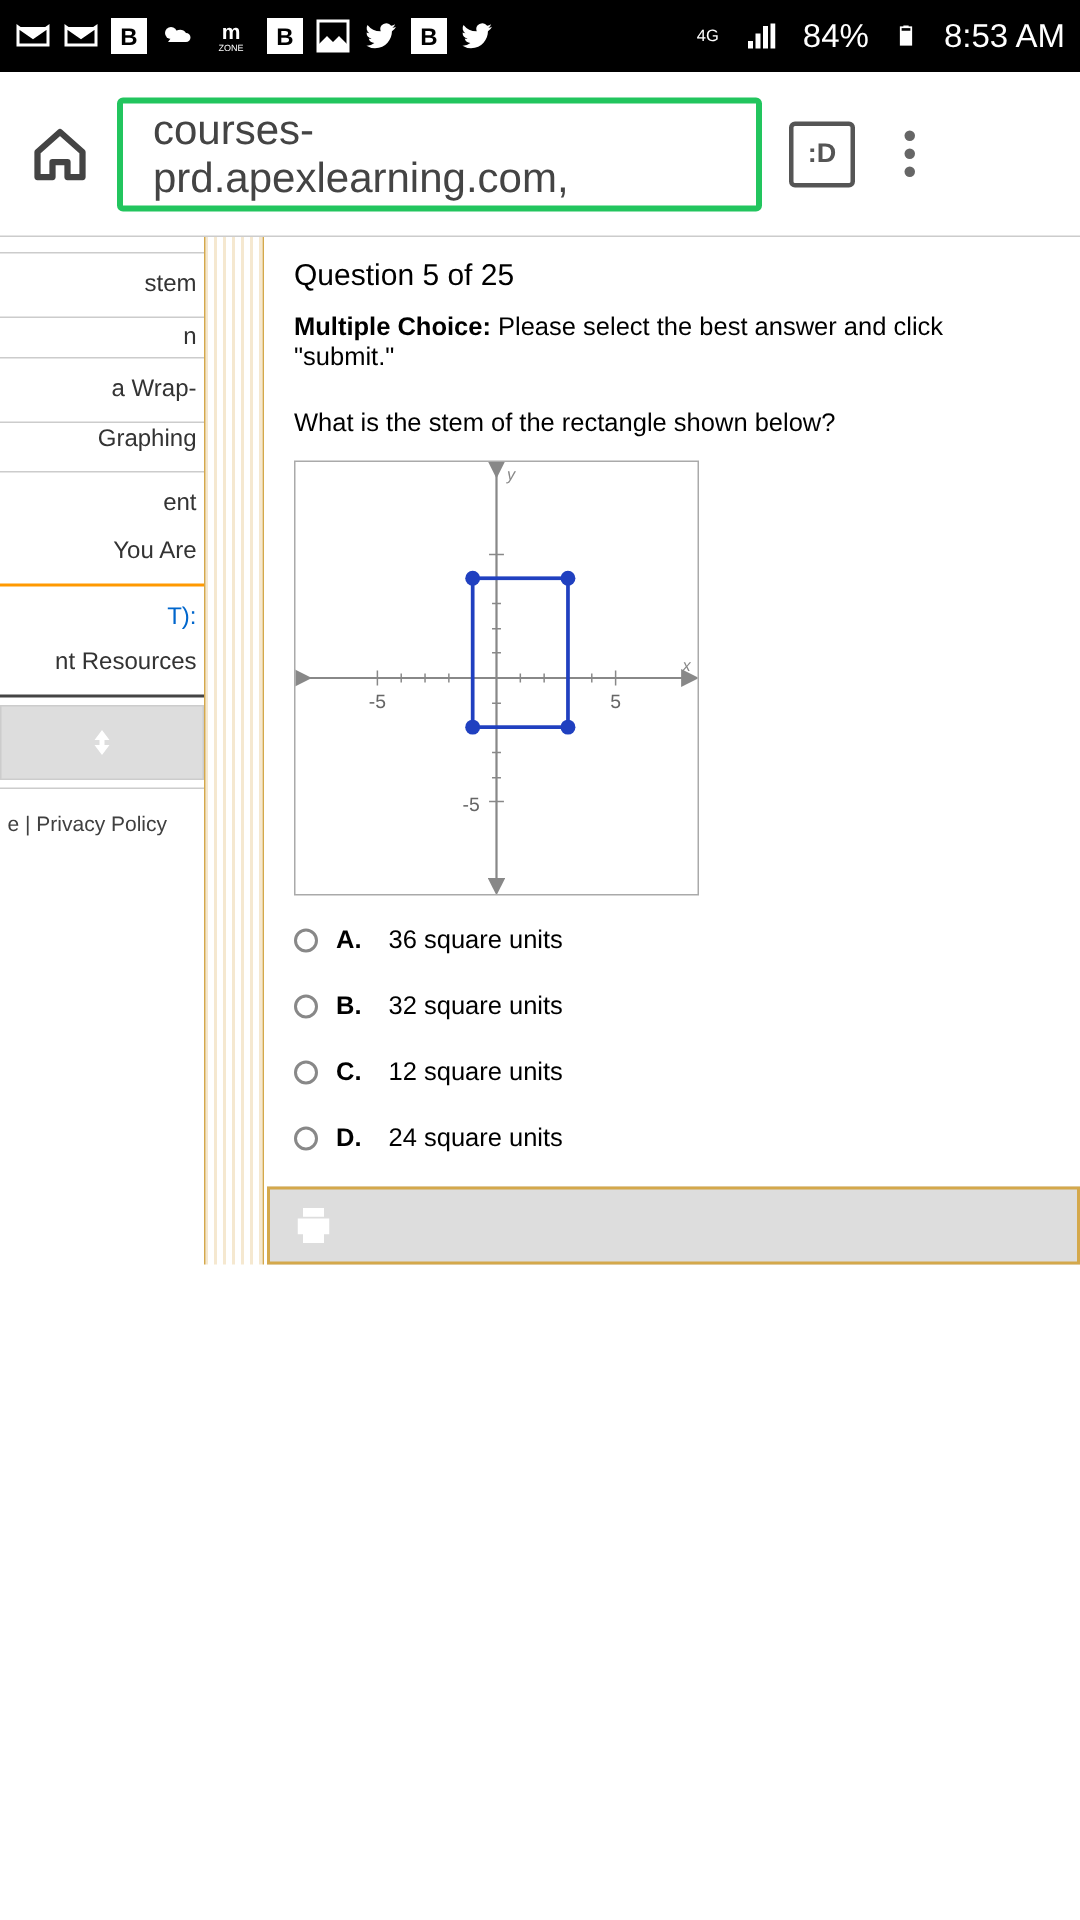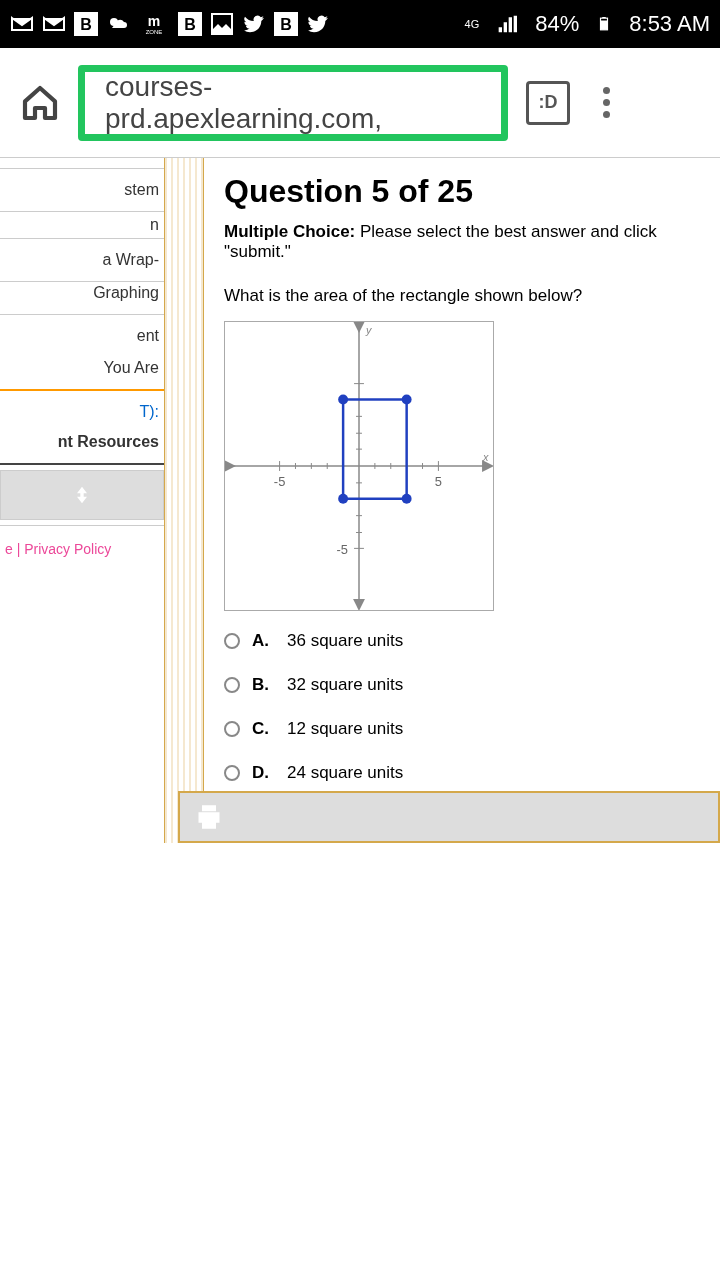--- a/index.html
+++ b/index.html
@@ -3,35 +3,35 @@
 <meta charset="utf-8">
 <style>
 *{margin:0;padding:0;box-sizing:border-box;font-family:Arial,sans-serif}
 body{background:#fff;width:720px;height:1280px;overflow:hidden}
 .status-bar{background:#000;color:#fff;height:48px;display:flex;align-items:center;padding:0 10px;justify-content:space-between}
 .status-left{display:flex;gap:8px;align-items:center}
 .status-right{display:flex;gap:18px;align-items:center;font-size:22px}
 .si{width:24px;height:24px;fill:#fff}
 .browser-bar{background:#fff;height:110px;display:flex;align-items:center;padding:0 20px;gap:18px;border-bottom:1px solid #ccc}
 .home-icon{width:40px;height:40px}
-.url-box{flex:1;border:7px solid #22c55e;border-radius:4px;height:76px;display:flex;align-items:center;padding:0 20px;font-family:'Comic Sans MS',cursive;font-size:28px;color:#444;max-width:430px}
+.url-box{flex:1;border:4px solid #22c55e;border-radius:4px;height:76px;display:flex;align-items:center;padding:0 20px;font-family:'Comic Sans MS',cursive;font-size:28px;color:#444;max-width:430px}
 .tab-icon{width:44px;height:44px;border:3px solid #555;border-radius:4px;display:flex;align-items:center;justify-content:center;font-weight:bold;font-size:18px;color:#555}
 .dots{display:flex;flex-direction:column;gap:5px;padding:0 15px}
 .dot{width:7px;height:7px;border-radius:50%;background:#666}
 .content{display:flex;height:685px;position:relative}
-.sidebar{width:164px;overflow:hidden;font-size:16px;color:#333;position:relative}
+.sidebar{width:136px;overflow:hidden;font-size:16px;color:#333;position:relative}
 .sidebar-item{padding:12px 5px;border-bottom:1px solid #ccc;white-space:nowrap;text-align:right;direction:ltr}
 .sidebar-item.active{color:#0066cc;border-bottom:2px solid #f90}
 .sidebar-item.ylink{border-bottom:2px solid #f90}
-.sidebar-item.header{font-weight:bold}
+.sidebar-item.header{font-weight:normal}
 .tree-btn{background:#ddd;height:50px;display:flex;align-items:center;justify-content:center;margin-top:5px;border:1px solid #ccc}
-.footer-links{font-size:14px;color:#ec4899;padding:15px 5px;border-top:1px solid #ccc;margin-top:5px}
+.footer-links{font-size:14px;color:#404040;padding:15px 5px;border-top:1px solid #ccc;margin-top:5px}
 .divider{width:40px;background:repeating-linear-gradient(90deg,#f5e8d0 0,#f5e8d0 2px,#fff 2px,#fff 6px);border-left:1px solid #d4a84b;border-right:1px solid #d4a84b;flex-shrink:0}
 .main{flex:1;padding:15px 20px;position:relative}
-.q-title{font-size:32px;font-weight:bold;margin-bottom:12px}
+.q-title{font-size:20px;font-weight:normal;margin-bottom:12px}
 .mc-line{font-size:17px;margin-bottom:24px}
 .mc-line b{font-weight:bold}
 .q-text{font-size:17px;margin-bottom:15px}
 .graph{width:270px;height:290px;border:1px solid #aaa;position:relative;background:#fff;margin-bottom:20px}
 .choices{display:flex;flex-direction:column;gap:24px}
 .choice{display:flex;align-items:center;gap:12px;font-size:17px}
 .radio{width:16px;height:16px;border:2px solid #888;border-radius:50%;flex-shrink:0}
 .choice b{font-weight:bold;margin-right:6px}
 .bottom-bar{position:absolute;bottom:0;left:178px;right:0;height:52px;background:#ddd;border:2px solid #d4a84b;display:flex;align-items:center;padding:0 15px}
 .print-icon{width:28px;height:28px;fill:#fff}
@@ -130,21 +130,21 @@
         </svg>
     </div>
     <div class="footer-links"><span>e  |  Privacy Policy</span></div>
   </div>
 
   <div class="divider"></div>
 
   <div class="main">
     <div class="q-title">Question 5 of 25</div>
     <div class="mc-line"><b>Multiple Choice:</b><span> Please select the best answer and click "submit."</span></div>
-    <div class="q-text">What is the area of the rectangle shown below?</div>
+    <div class="q-text">What is the stem of the rectangle shown below?</div>
 
     <div class="graph">
       <svg class="graph-svg" viewBox="0 0 270 290">
         <defs>
             <marker id="arr" markerWidth="8" markerHeight="8" refX="4" refY="4" orient="auto">
               <path d="M0 0L8 4L0 8z" fill="#888"></path>
             </marker>
           </defs>
         <line x1="5" y1="145" x2="265" y2="145" stroke="#888" stroke-width="1.5" marker-end="url(#arr)" marker-start="url(#arr)"></line>
         <line x1="135" y1="5" x2="135" y2="285" stroke="#888" stroke-width="1.5" marker-end="url(#arr)" marker-start="url(#arr)"></line>

